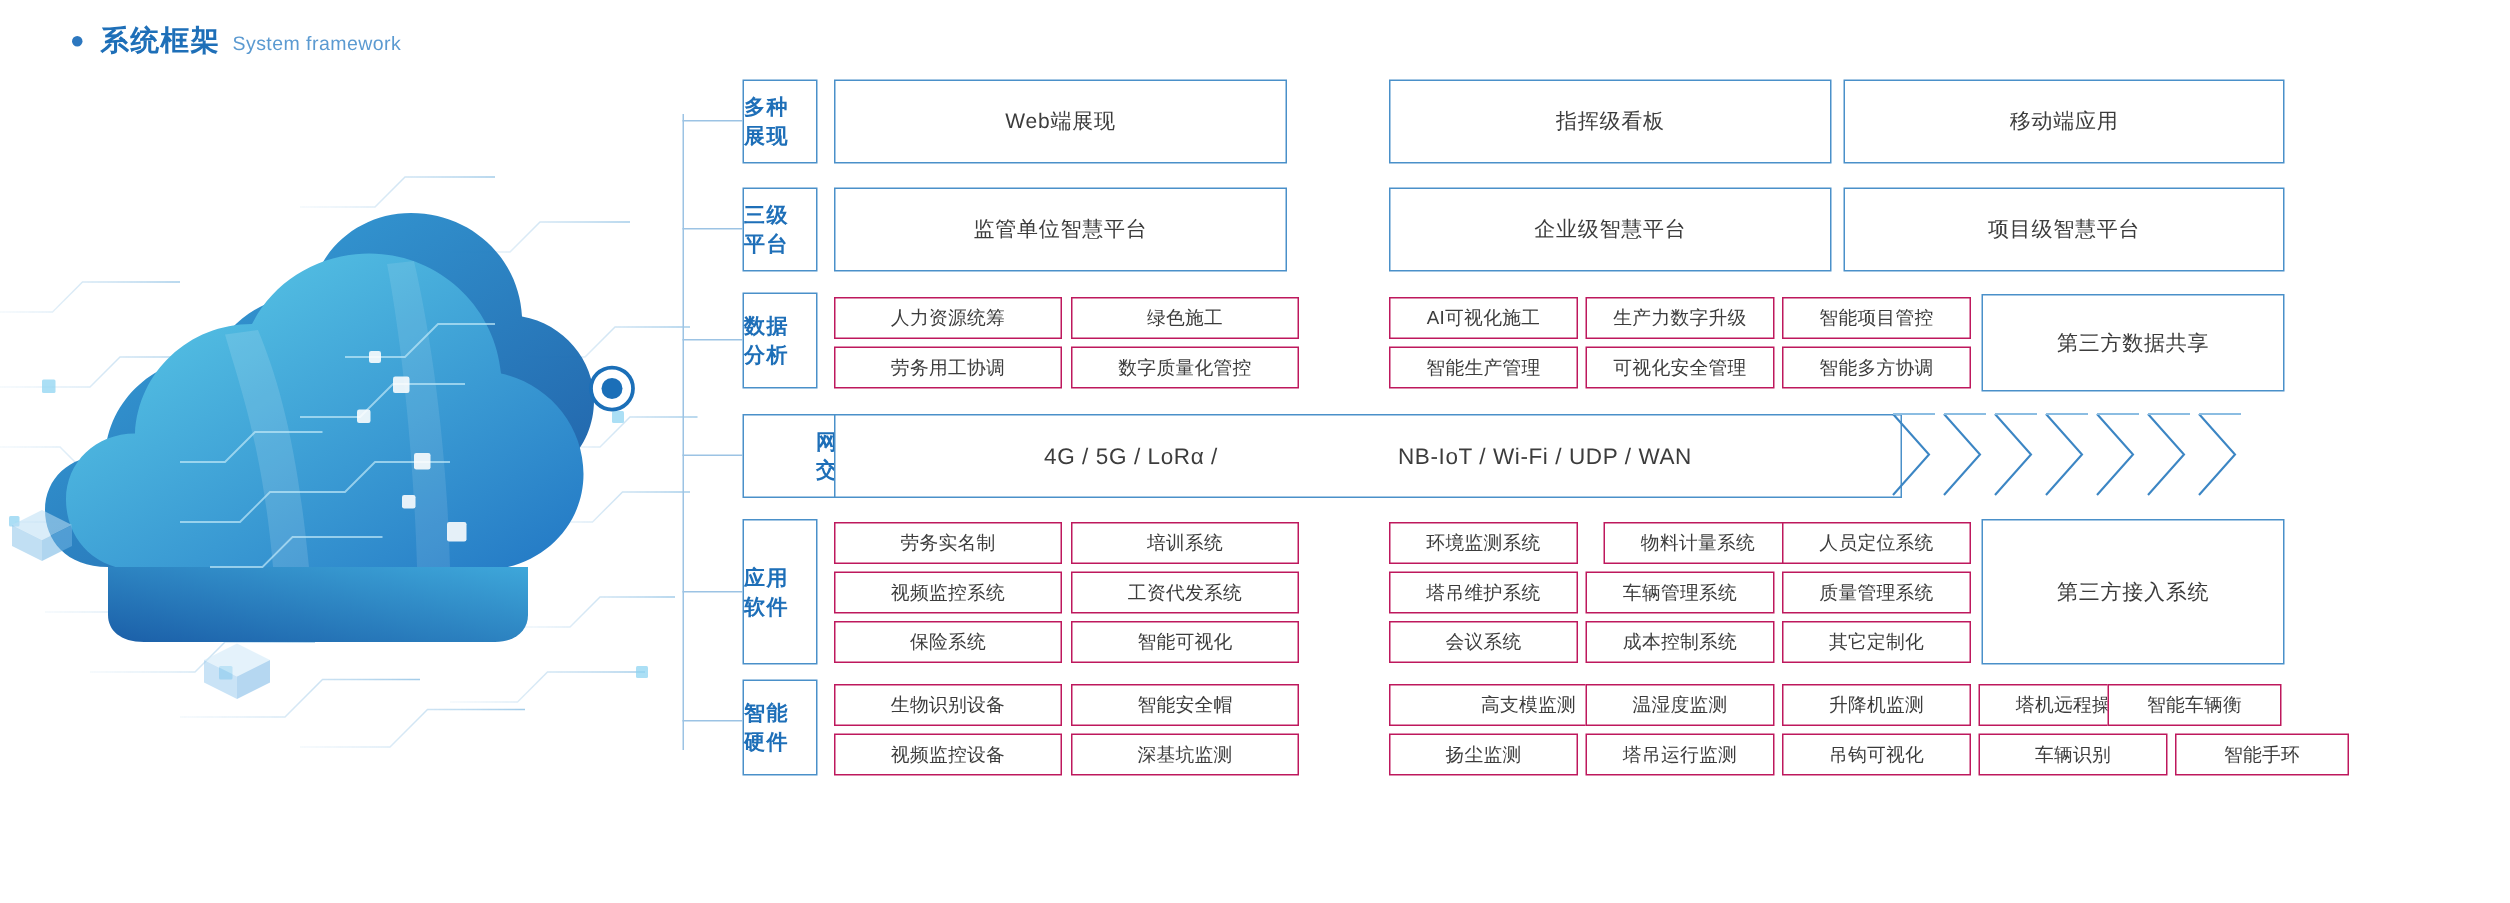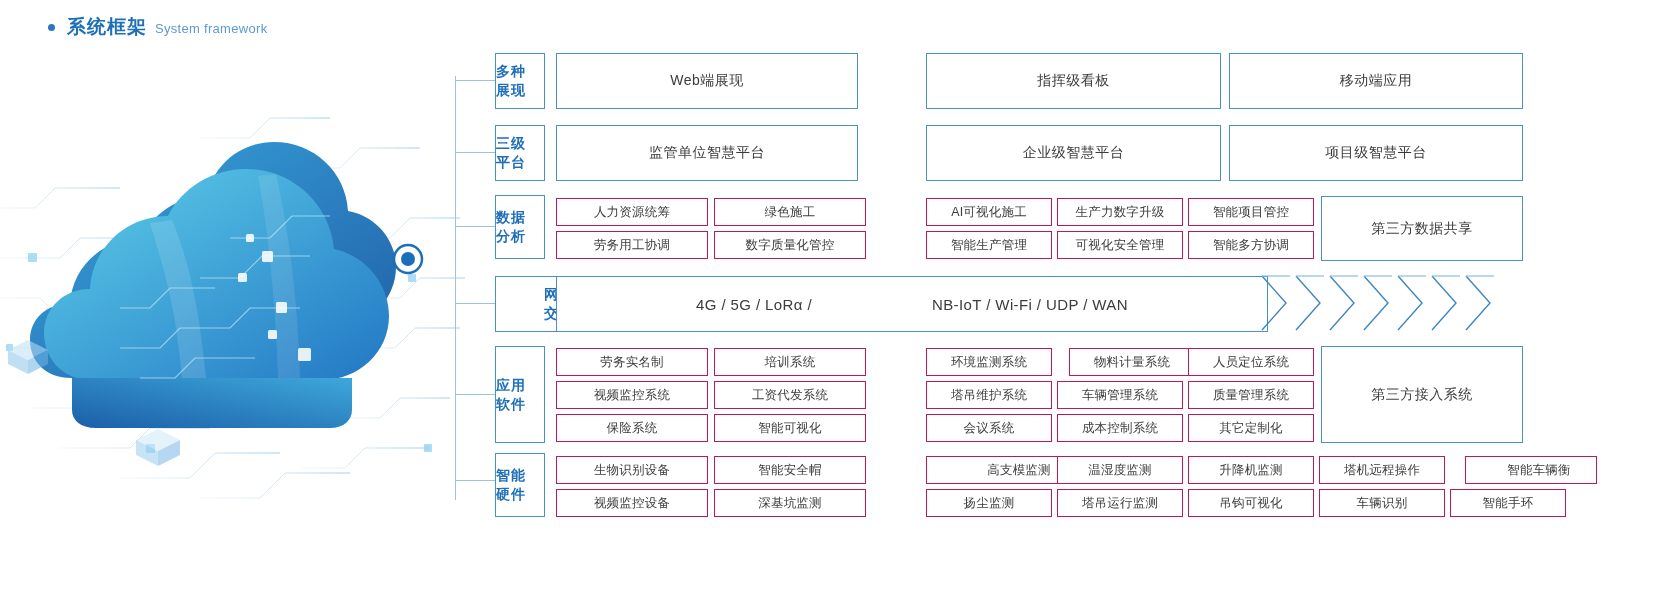--- a/index.html
+++ b/index.html
@@ -274,20 +274,20 @@
 
   <div class="sm" style="left:101px;top:408px;width:150px;">生物识别设备</div>
   <div class="sm" style="left:259px;top:408px;width:150px;">智能安全帽</div>
   <div class="sm" style="left:101px;top:441px;width:150px;">视频监控设备</div>
   <div class="sm" style="left:259px;top:441px;width:150px;">深基坑监测</div>
 
   <div class="sm" style="left:471px;top:408px;width:124px;padding-left:30px;">高支模监测</div>
   <div class="sm" style="left:602px;top:408px;width:124px;">温湿度监测</div>
   <div class="sm" style="left:733px;top:408px;width:124px;">升降机监测</div>
   <div class="sm" style="left:864px;top:408px;width:124px;">塔机远程操作</div>
-  <div class="sm" style="left:1010px;top:408px;width:114px;padding-left:16px;">智能车辆衡</div>
+  <div class="sm" style="left:950px;top:408px;width:114px;">智能车辆衡</div>
   <div class="sm" style="left:471px;top:441px;width:124px;">扬尘监测</div>
   <div class="sm" style="left:602px;top:441px;width:124px;">塔吊运行监测</div>
   <div class="sm" style="left:733px;top:441px;width:124px;">吊钩可视化</div>
   <div class="sm" style="left:864px;top:441px;width:124px;">车辆识别</div>
   <div class="sm" style="left:995px;top:441px;width:114px;">智能手环</div>
 
 </div>
 
 </body></html>

